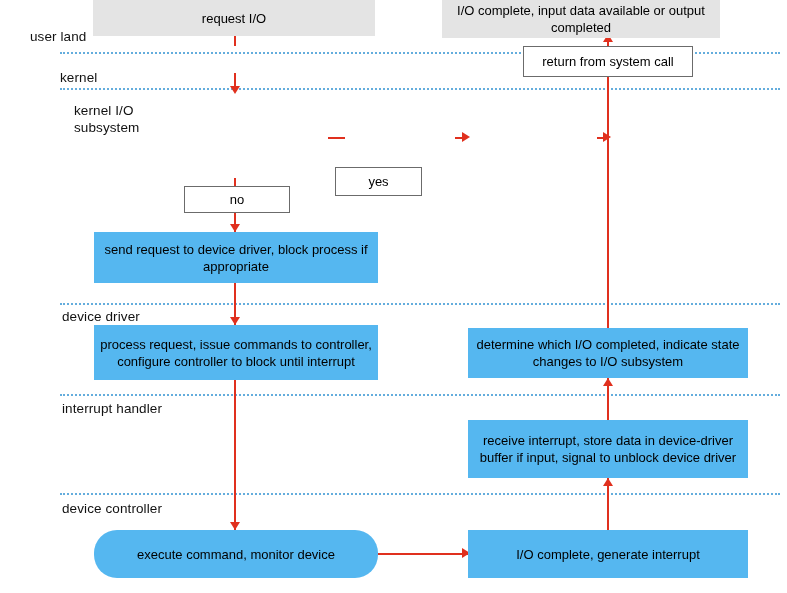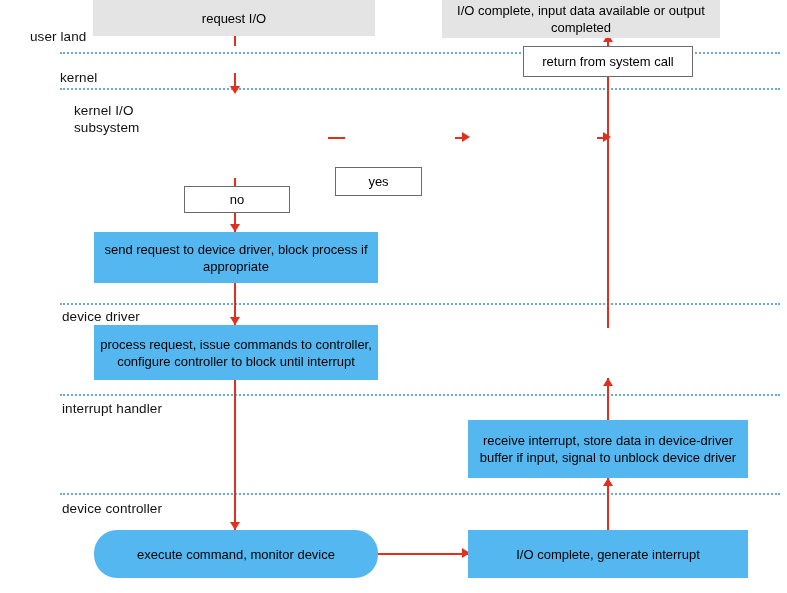--- a/index.html
+++ b/index.html
@@ -152,20 +152,21 @@
 
   <div class="node white" style="left:335px; top:123px; width:87px; height:29px;margin-top:44px;">yes</div>
 
   <div class="node white" style="left:184px; top:186px; width:106px; height:27px;">no</div>
 
 
   <div class="node blue" style="left:94px; top:232px; width:284px; height:51px;">send request to device driver, block process if appropriate</div>
 
   <div class="node blue" style="left:94px; top:325px; width:284px; height:55px;">process request, issue commands to controller, configure controller to block until interrupt</div>
 
+  <div class="node blue" style="left:468px; top:328px; width:280px; height:50px;">determine which I/O completed, indicate state changes to I/O subsystem</div>
 
   <div class="node blue" style="left:468px; top:420px; width:280px; height:58px;">receive interrupt, store data in device-driver buffer if input, signal to unblock device driver</div>
 
   <div class="node blue" style="left:94px; top:530px; width:284px; height:48px;border-radius:23px;">execute command, monitor device</div>
 
   <div class="node blue" style="left:468px; top:530px; width:280px; height:48px;">I/O complete, generate interrupt</div>
 
 </div>
 
 </body></html>

